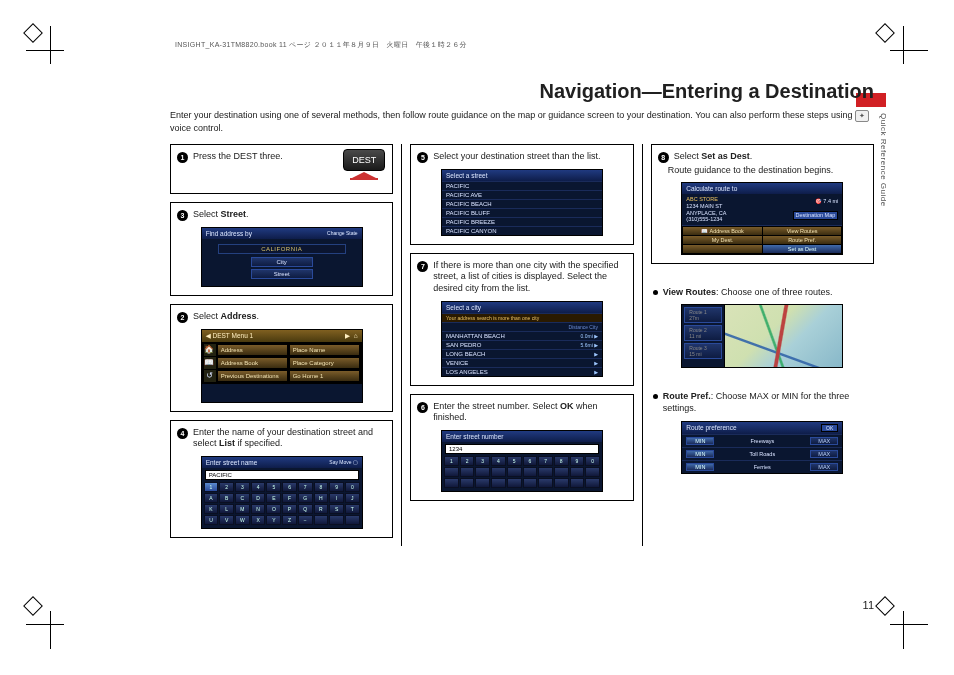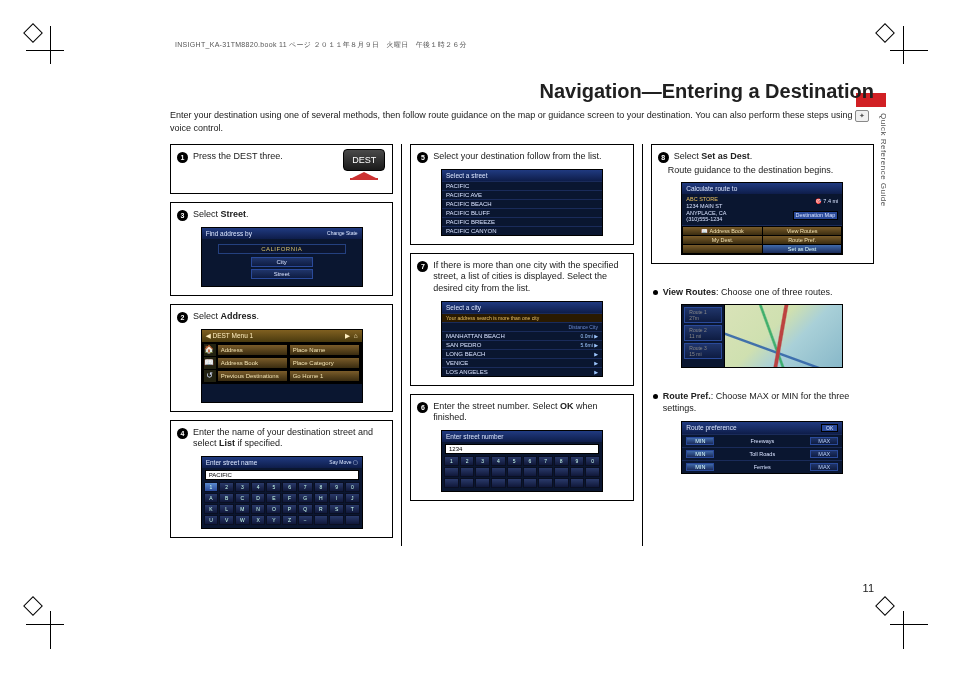--- a/index.html
+++ b/index.html
@@ -32,21 +32,21 @@
   .cm-br{bottom:26px;right:26px;width:50px;height:50px}
   .cm-br .h{right:0;bottom:24px;height:1px;width:38px}
   .cm-br .v{right:24px;bottom:0;width:1px;height:38px}
   .cm-br .d{right:18px;bottom:18px;width:12px;height:12px;border:1px solid #000;transform:rotate(45deg)}
   .header-line{position:absolute;top:40px;left:175px;font-size:7px;color:#555;letter-spacing:.3px}
   .red-tab{position:absolute;top:93px;right:68px;width:30px;height:14px;background:var(--red)}
   .side-label{
     position:absolute;top:113px;right:66px;width:14px;font-size:8px;color:#555;
     writing-mode:vertical-rl;letter-spacing:.5px;
   }
-  .page-no{position:absolute;bottom:81px;right:80px;font-size:11px}
+  .page-no{position:absolute;bottom:64px;right:80px;font-size:11px}
   .page{
     position:absolute;top:80px;left:170px;right:80px;bottom:80px;
   }
   h1{font-size:20px;font-weight:700;margin:0 0 6px 0;text-align:right;}
   .intro{font-size:9px;line-height:1.35;margin-bottom:10px}
   .intro .voice-icon{display:inline-flex;align-items:center;justify-content:center;width:12px;height:10px;border:1px solid #888;border-radius:2px;font-size:7px;background:#f0f0f0;color:#555;line-height:1}
   .cols{display:flex;gap:0}
   .col{flex:1 1 0;padding:0 8px}
   .col+.col{border-left:1px solid #000}
   .col:first-child{padding-left:0}
@@ -262,21 +262,21 @@
               </div>
           </div>
         </div>
       </div>
     </div>
 
     <div class="col">
       <div class="step">
         <div class="step-head">
             <div class="sn">5</div>
-            <div class="step-text">Select your destination follow from the list.</div>
+            <div class="step-text">Select your destination street than the list.</div>
           </div>
         <div class="screen list">
           <div class="title">Select a street</div>
           <div class="row">PACIFIC</div>
           <div class="row">PACIFIC AVE</div>
           <div class="row">PACIFIC BEACH</div>
           <div class="row">PACIFIC BLUFF</div>
           <div class="row">PACIFIC BREEZE</div>
           <div class="row">PACIFIC CANYON</div>
         </div>

